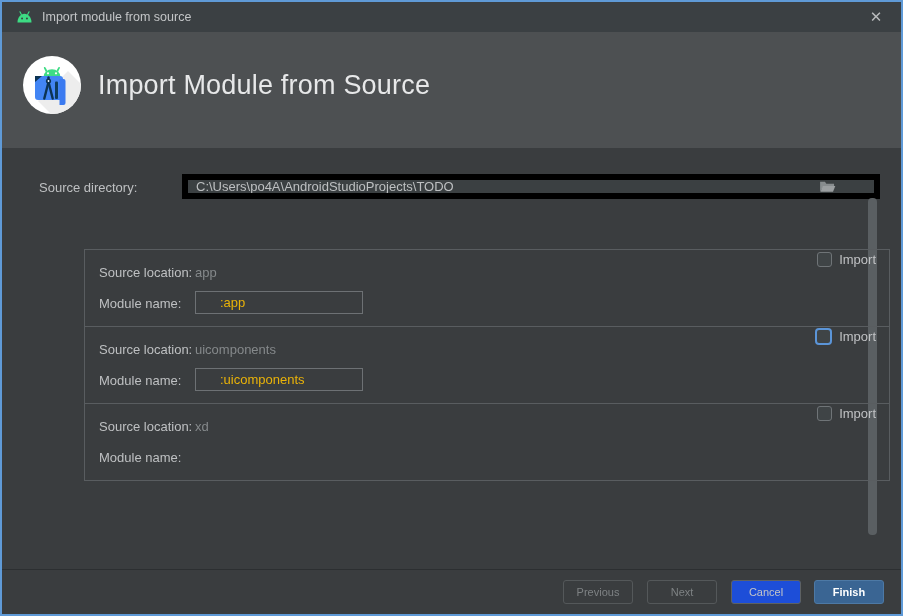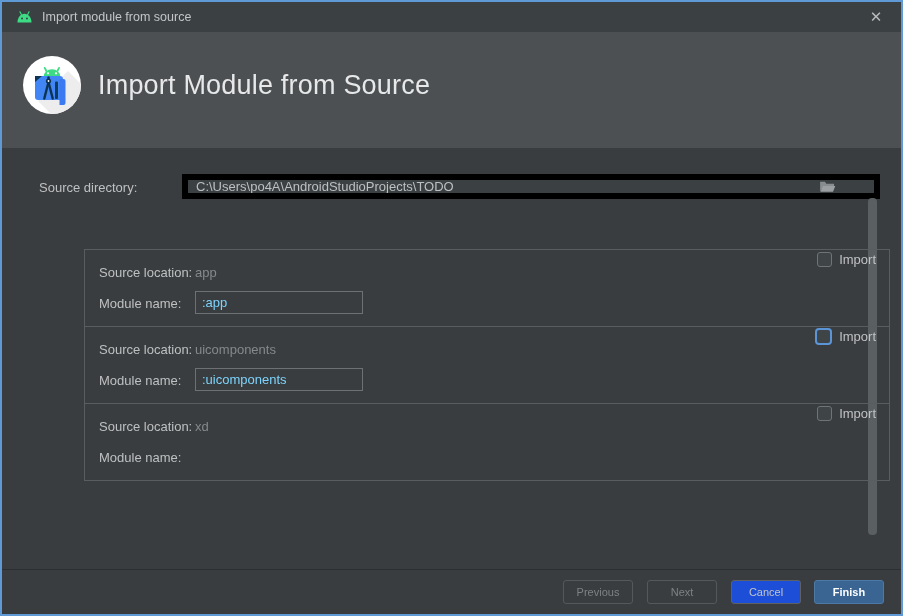--- a/index.html
+++ b/index.html
@@ -54,22 +54,22 @@
   .module-table { position:absolute; left:39px; top:247px; width:806px;margin-left:43px; }
   .module-row {
     position:relative; height:78px; border:1px solid #595d60; margin-top:-1px;
   }
   .module-row:first-child { margin-top:0; }
   .loc-label  { position:absolute; left:14px;  top:15px; font-size:13px; color:#bec0c2; }
   .loc-value  { position:absolute; left:110px; top:15px; font-size:13px; color:#85898b; }
   .mod-label  { position:absolute; left:14px;  top:46px; font-size:13px; color:#bec0c2; }
   .mod-input {
     position:absolute; left:110px; top:41px; width:168px; height:23px;
-    background:transparent; border:1px solid #6d7174; color:#7dd3fc;
-    font-size:13px; padding:0 6px; font-family:inherit; outline:none;
+    background:transparent; border:1px solid #6d7174; color:#eab308;
+    font-size:13px; padding:0 24px; font-family:inherit; outline:none;
   }
   .import-wrap {
     position:absolute; right:13px; top:0; height:18px;
     display:flex; align-items:center; gap:7px;
   }
   .checkbox {
     width:15px; height:15px; border:1px solid #6f7477; border-radius:3px;
     background:#3f4446;
   }
   .checkbox.focused { border:2px solid #5b95d8; width:17px; height:17px; border-radius:4px; }

